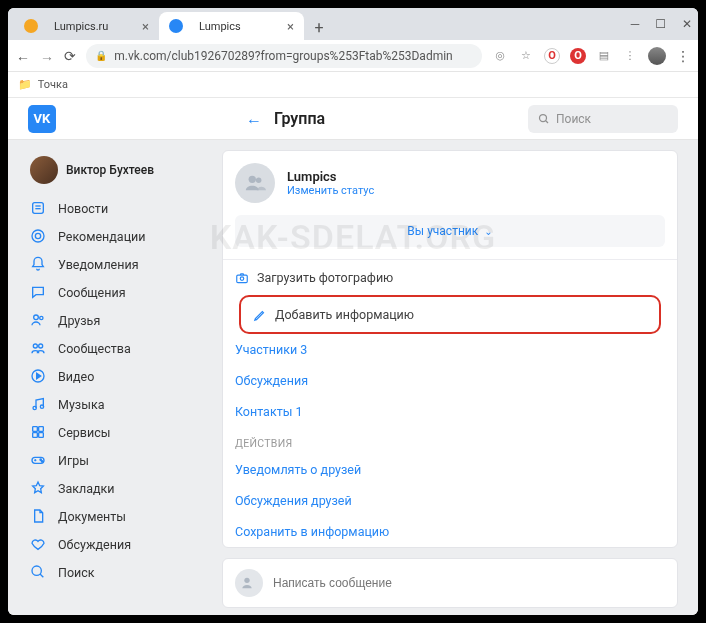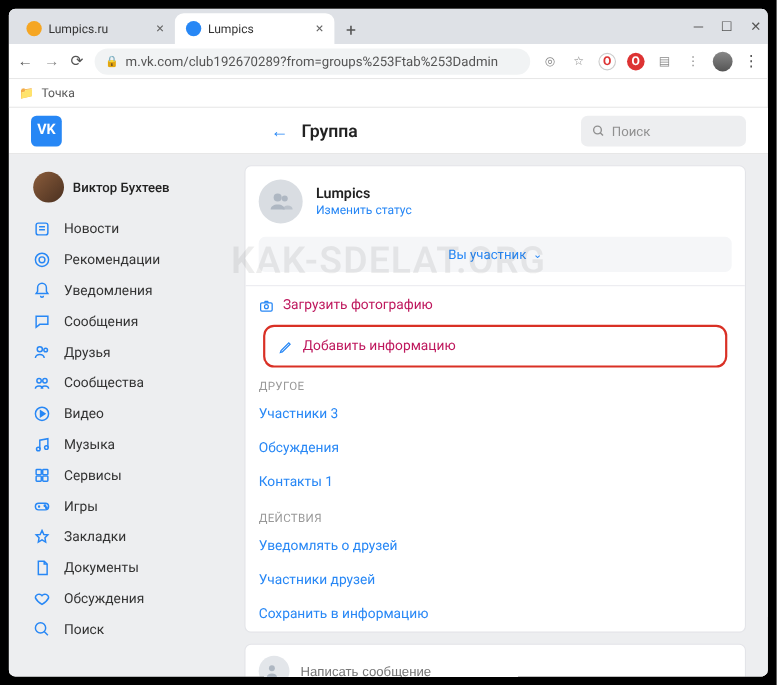--- a/index.html
+++ b/index.html
@@ -1,20 +1,20 @@
 <!DOCTYPE html>
 <html><head>
 <meta charset="utf-8">
 <style>
   * { box-sizing: border-box; margin: 0; padding: 0; }
   body { font-family: -apple-system, BlinkMacSystemFont, "Segoe UI", Roboto, Arial, sans-serif; background: #000; width: 706px; height: 623px; overflow: hidden; }
   .frame { position: absolute; top: 8px; left: 8px; width: 690px; height: 607px; background: #fff; border-radius: 6px; overflow: hidden; display:flex; flex-direction:column;}
   
   .tabbar { height: 32px; background: #dee1e6; display: flex; align-items: flex-end; padding: 0 6px; position:relative;}
-  .tab { height: 28px; display: flex; align-items: center; padding: 0 10px; font-size: 11px; color: #333; border-top-left-radius: 8px; border-top-right-radius: 8px; width: 145px; gap:6px; position:relative;}
+  .tab { height: 28px; display: flex; align-items: center; padding: 0 10px; font-size: 11px; color: #333; border-top-left-radius: 8px; border-top-right-radius: 8px; width: 145px; gap:16px; position:relative;}
   .tab.active { background: #fff; }
   .tab .favicon { width: 14px; height: 14px; border-radius:50%; display:inline-block;}
   .tab .close { margin-left:auto; font-size:13px; color:#666;}
   .newtab { width:22px; height:22px; display:flex; align-items:center; justify-content:center; color:#555; font-size:16px; margin-left:4px; margin-bottom:2px;}
   .winbtns { position:absolute; right:6px; top:0; height:32px; display:flex; align-items:center; gap:16px; color:#555;}
   .winbtns span{font-size:12px;}
   
   .addrbar { height: 32px; background:#fff; display:flex; align-items:center; padding:0 8px; gap:10px; border-bottom:1px solid #e5e5e5;}
   .navbtn { color:#888; font-size:14px;}
   .navbtn.enabled{color:#555;}
@@ -44,21 +44,21 @@
   .navitem .ic{width:18px; color:#2787f5; font-size:14px; text-align:center;}
   .footer-links{font-size:11px; color:#999; padding:10px 2px; display:flex; gap:8px;}
   .main { flex:1; display:flex; flex-direction:column; gap:10px;}
   .card { background:#fff; border-radius:6px; border:1px solid #e3e4e8;}
   .group-head { padding:12px; display:flex; gap:12px; flex-direction:column;}
   .group-top{display:flex; gap:12px; align-items:center;}
   .grp-ava{width:40px;height:40px;border-radius:50%;background:#d9dde2;display:flex;align-items:center;justify-content:center;color:#9aa3ad;}
   .grp-name{font-size:13px; font-weight:600; color:#222;}
   .grp-status{font-size:11px; color:#2787f5;}
   .member-bar{height:32px;background:#f5f6f8;border-radius:6px;display:flex;align-items:center;justify-content:center;gap:6px;color:#2787f5;font-size:12px;}
-  .action-row{display:flex;align-items:center;gap:8px;padding:10px 12px;color:#be185d;font-size:12.5px;}
+  .action-row{display:flex;align-items:center;gap:8px;padding:10px 12px;color:#404040;font-size:12.5px;}
   .action-row .ai{color:#8fa7c4;font-size:13px;}
   .highlight{border:2.5px solid #d93025; border-radius:10px; margin:0 16px;}
   .sep{height:1px;background:#ececf0;}
   .section-label{font-size:10.5px; color:#999; padding:10px 12px 4px 12px; letter-spacing:0.3px;}
   .link-row{padding:8px 12px; color:#2787f5; font-size:12.5px;}
   .compose{padding:10px 12px;display:flex;align-items:center;gap:10px;}
   .compose .cava{width:28px;height:28px;border-radius:50%;background:#e3e6ea;display:flex;align-items:center;justify-content:center;color:#a9b1bb;font-size:12px;}
   .compose input{border:none;outline:none;flex:1;font-size:12px;color:#999;background:transparent;}
   svg{display:block;}
 </style>
@@ -315,27 +315,26 @@
           <div class="highlight">
             <div class="action-row">
               <span class="ai">
                 <svg width="14" height="14" viewBox="0 0 24 24" fill="none" stroke="#2787f5" stroke-width="2">
                     <path d="M3 21l3-1 12-12-2-2L4 18l-1 3z"></path>
                   </svg>
               </span>
               <span>Добавить информацию</span>
             </div>
           </div>
-          <div class="section-label">ДРУГОЕ</div>
           <div class="link-row">Участники 3</div>
           <div class="link-row">Обсуждения</div>
           <div class="link-row">Контакты 1</div>
           <div class="section-label">ДЕЙСТВИЯ</div>
           <div class="link-row">Уведомлять о друзей</div>
-          <div class="link-row">Участники друзей</div>
+          <div class="link-row">Обсуждения друзей</div>
           <div class="link-row">Сохранить в информацию</div>
         </div>
 
         <div class="card">
           <div class="compose">
             <div class="cava">
               <svg width="16" height="16" viewBox="0 0 24 24" fill="#aeb7c2">
                   <circle cx="9" cy="8" r="4"></circle>
                   <path d="M2 20c0-3 3-5 7-5s7 2 7 5"></path>
                 </svg>

